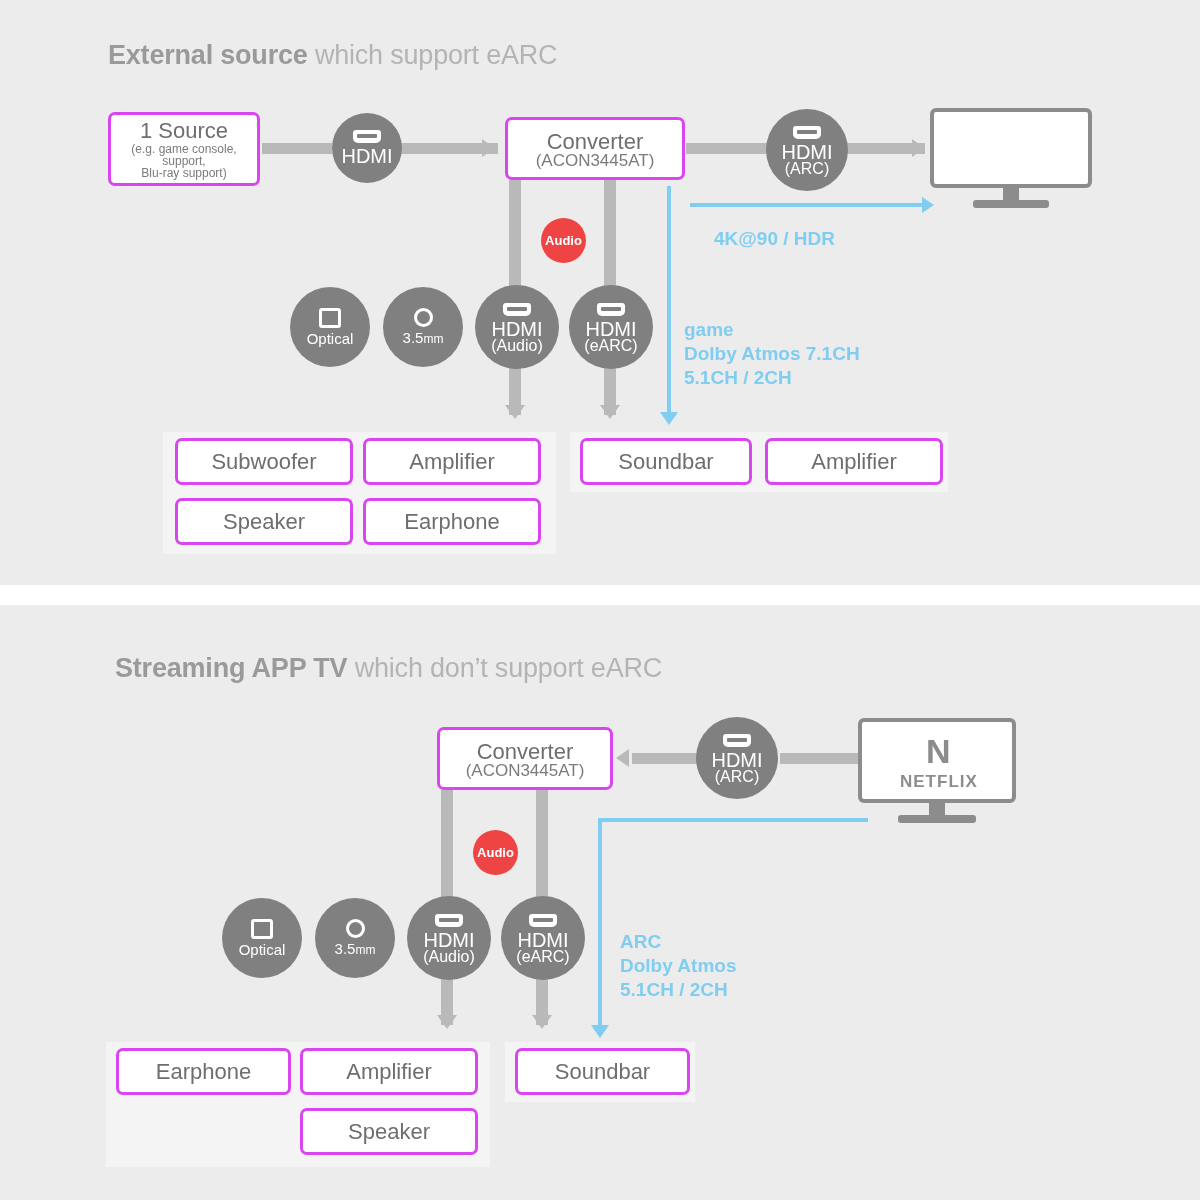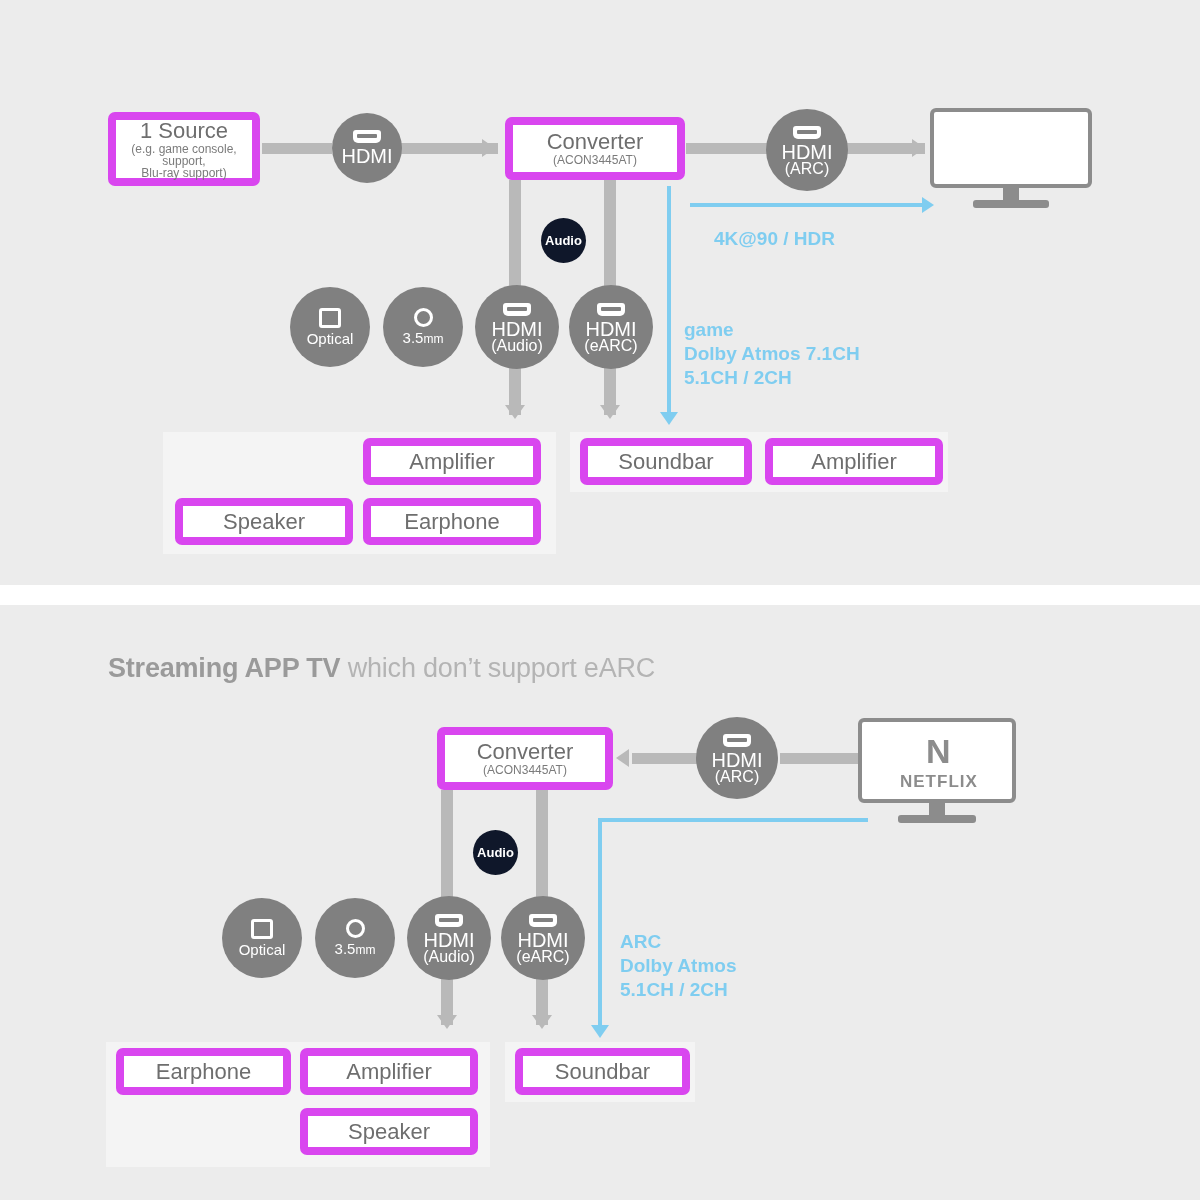--- a/index.html
+++ b/index.html
@@ -5,32 +5,32 @@
   html,body{margin:0;padding:0;}
   body{width:1200px;height:1200px;background:#ffffff;font-family:"Liberation Sans",sans-serif;overflow:hidden;}
   .panel{position:absolute;left:0;width:1200px;background:#ececec;}
   #panel-top{top:0;height:585px;}
   #panel-bottom{top:605px;height:595px;}
   .gap{position:absolute;left:0;top:585px;width:1200px;height:20px;background:#ffffff;}
 
   .title{position:absolute;white-space:nowrap;font-weight:bold;font-size:27px;color:#9a9a9a;letter-spacing:-0.2px;}
   .title .light{font-weight:normal;color:#b4b4b4;}
 
-  .box{position:absolute;background:#ffffff;border:8px solid #d946ef;border-radius:7px;box-sizing:border-box;
+  .box{position:absolute;background:#ffffff;border:3px solid #d946ef;border-radius:7px;box-sizing:border-box;
        display:flex;flex-direction:column;align-items:center;justify-content:center;color:#6e6e6e;}
   .box .main{font-size:22px;line-height:24px;}
-  .box .sub{font-size:12px;line-height:13px;color:#7b7b7b;}
+  .box .sub{font-size:17px;line-height:13px;color:#7b7b7b;}
   .box .sub2{font-size:12px;line-height:12px;color:#7b7b7b;}
 
   .circle{position:absolute;border-radius:50%;background:#808080;color:#ffffff;
           display:flex;flex-direction:column;align-items:center;justify-content:center;text-align:center;}
   .circle .lbl{font-size:20px;line-height:20px;}
   .circle .lbl2{font-size:16px;line-height:13px;}
   .circle .small{font-size:15px;line-height:16px;}
-  .circle.audio{background:#0f172a;color:#ffffff;}
+  .circle.audio{background:#ef4444;color:#ffffff;}
   .circle.audio .lbl{font-size:13px;font-weight:bold;}
 
   .hdmi-glyph{width:28px;height:13px;background:#ffffff;border-radius:3px 3px 5px 5px;position:relative;margin-bottom:3px;}
   .hdmi-glyph:after{content:"";position:absolute;left:4px;top:4px;width:20px;height:4px;background:#808080;border-radius:1px;}
   .opt-glyph{width:22px;height:20px;border:3px solid #ffffff;border-radius:3px;margin-bottom:3px;box-sizing:border-box;}
   .jack-glyph{width:19px;height:19px;border:3px solid #ffffff;border-radius:50%;margin-bottom:3px;box-sizing:border-box;}
 
   .gline{position:absolute;background:#b9b9b9;}
   .bline{position:absolute;background:#7fcdf0;}
   .arrow-r{position:absolute;width:0;height:0;border-left:13px solid #b9b9b9;border-top:9px solid transparent;border-bottom:9px solid transparent;}
@@ -48,20 +48,23 @@
   .netflix-n{position:absolute;font-family:"Liberation Sans",sans-serif;font-weight:bold;color:#8c8c8c;}
   .netflix-word{position:absolute;font-weight:bold;color:#8c8c8c;letter-spacing:1px;}
 
   .group{position:absolute;background:#f4f4f4;}
 </style>
 </head>
 <body>
 
 <div class="panel" id="panel-top">
 
+  <div class="title" style="left:108px;top:40px;">
+    <span>External source</span><span class="light"> which support eARC</span>
+  </div>
 
   <div class="box" style="left:108px;top:112px;width:152px;height:74px;">
     <div class="main">1 Source</div>
     <div class="sub2">(e.g. game console,</div>
     <div class="sub2">support,</div>
     <div class="sub2">Blu-ray support)</div>
   </div>
 
   <div class="gline" style="left:262px;top:143px;width:70px;height:11px;"></div>
   <div class="gline" style="left:388px;top:143px;width:110px;height:11px;"></div>
@@ -128,20 +131,23 @@
     <div class="lbl2">(eARC)</div>
   </div>
 
   <div class="bluetext" style="left:684px;top:318px;">
     <div>game</div>
     <div>Dolby Atmos 7.1CH</div>
     <div>5.1CH / 2CH</div>
   </div>
 
   <div class="group" style="left:163px;top:432px;width:393px;height:122px;"></div>
+  <div class="box" style="left:175px;top:438px;width:178px;height:47px;">
+      <div class="main">Subwoofer</div>
+    </div>
   <div class="box" style="left:363px;top:438px;width:178px;height:47px;">
       <div class="main">Amplifier</div>
     </div>
   <div class="box" style="left:175px;top:498px;width:178px;height:47px;">
       <div class="main">Speaker</div>
     </div>
   <div class="box" style="left:363px;top:498px;width:178px;height:47px;">
       <div class="main">Earphone</div>
     </div>
 
@@ -151,21 +157,21 @@
     </div>
   <div class="box" style="left:765px;top:438px;width:178px;height:47px;">
       <div class="main">Amplifier</div>
     </div>
 </div>
 
 <div class="gap"></div>
 
 <div class="panel" id="panel-bottom">
 
-  <div class="title" style="left:108px;top:48px;">
+  <div class="title" style="left:115px;top:48px;">
     <span>Streaming APP TV</span><span class="light"> which don’t support eARC</span>
   </div>
 
   <div class="box" style="left:437px;top:122px;width:176px;height:63px;">
     <div class="main">Converter</div>
     <div class="sub">(ACON3445AT)</div>
   </div>
 
   <div class="gline" style="left:780px;top:148px;width:78px;height:11px;"></div>
   <div class="gline" style="left:632px;top:148px;width:66px;height:11px;"></div>

